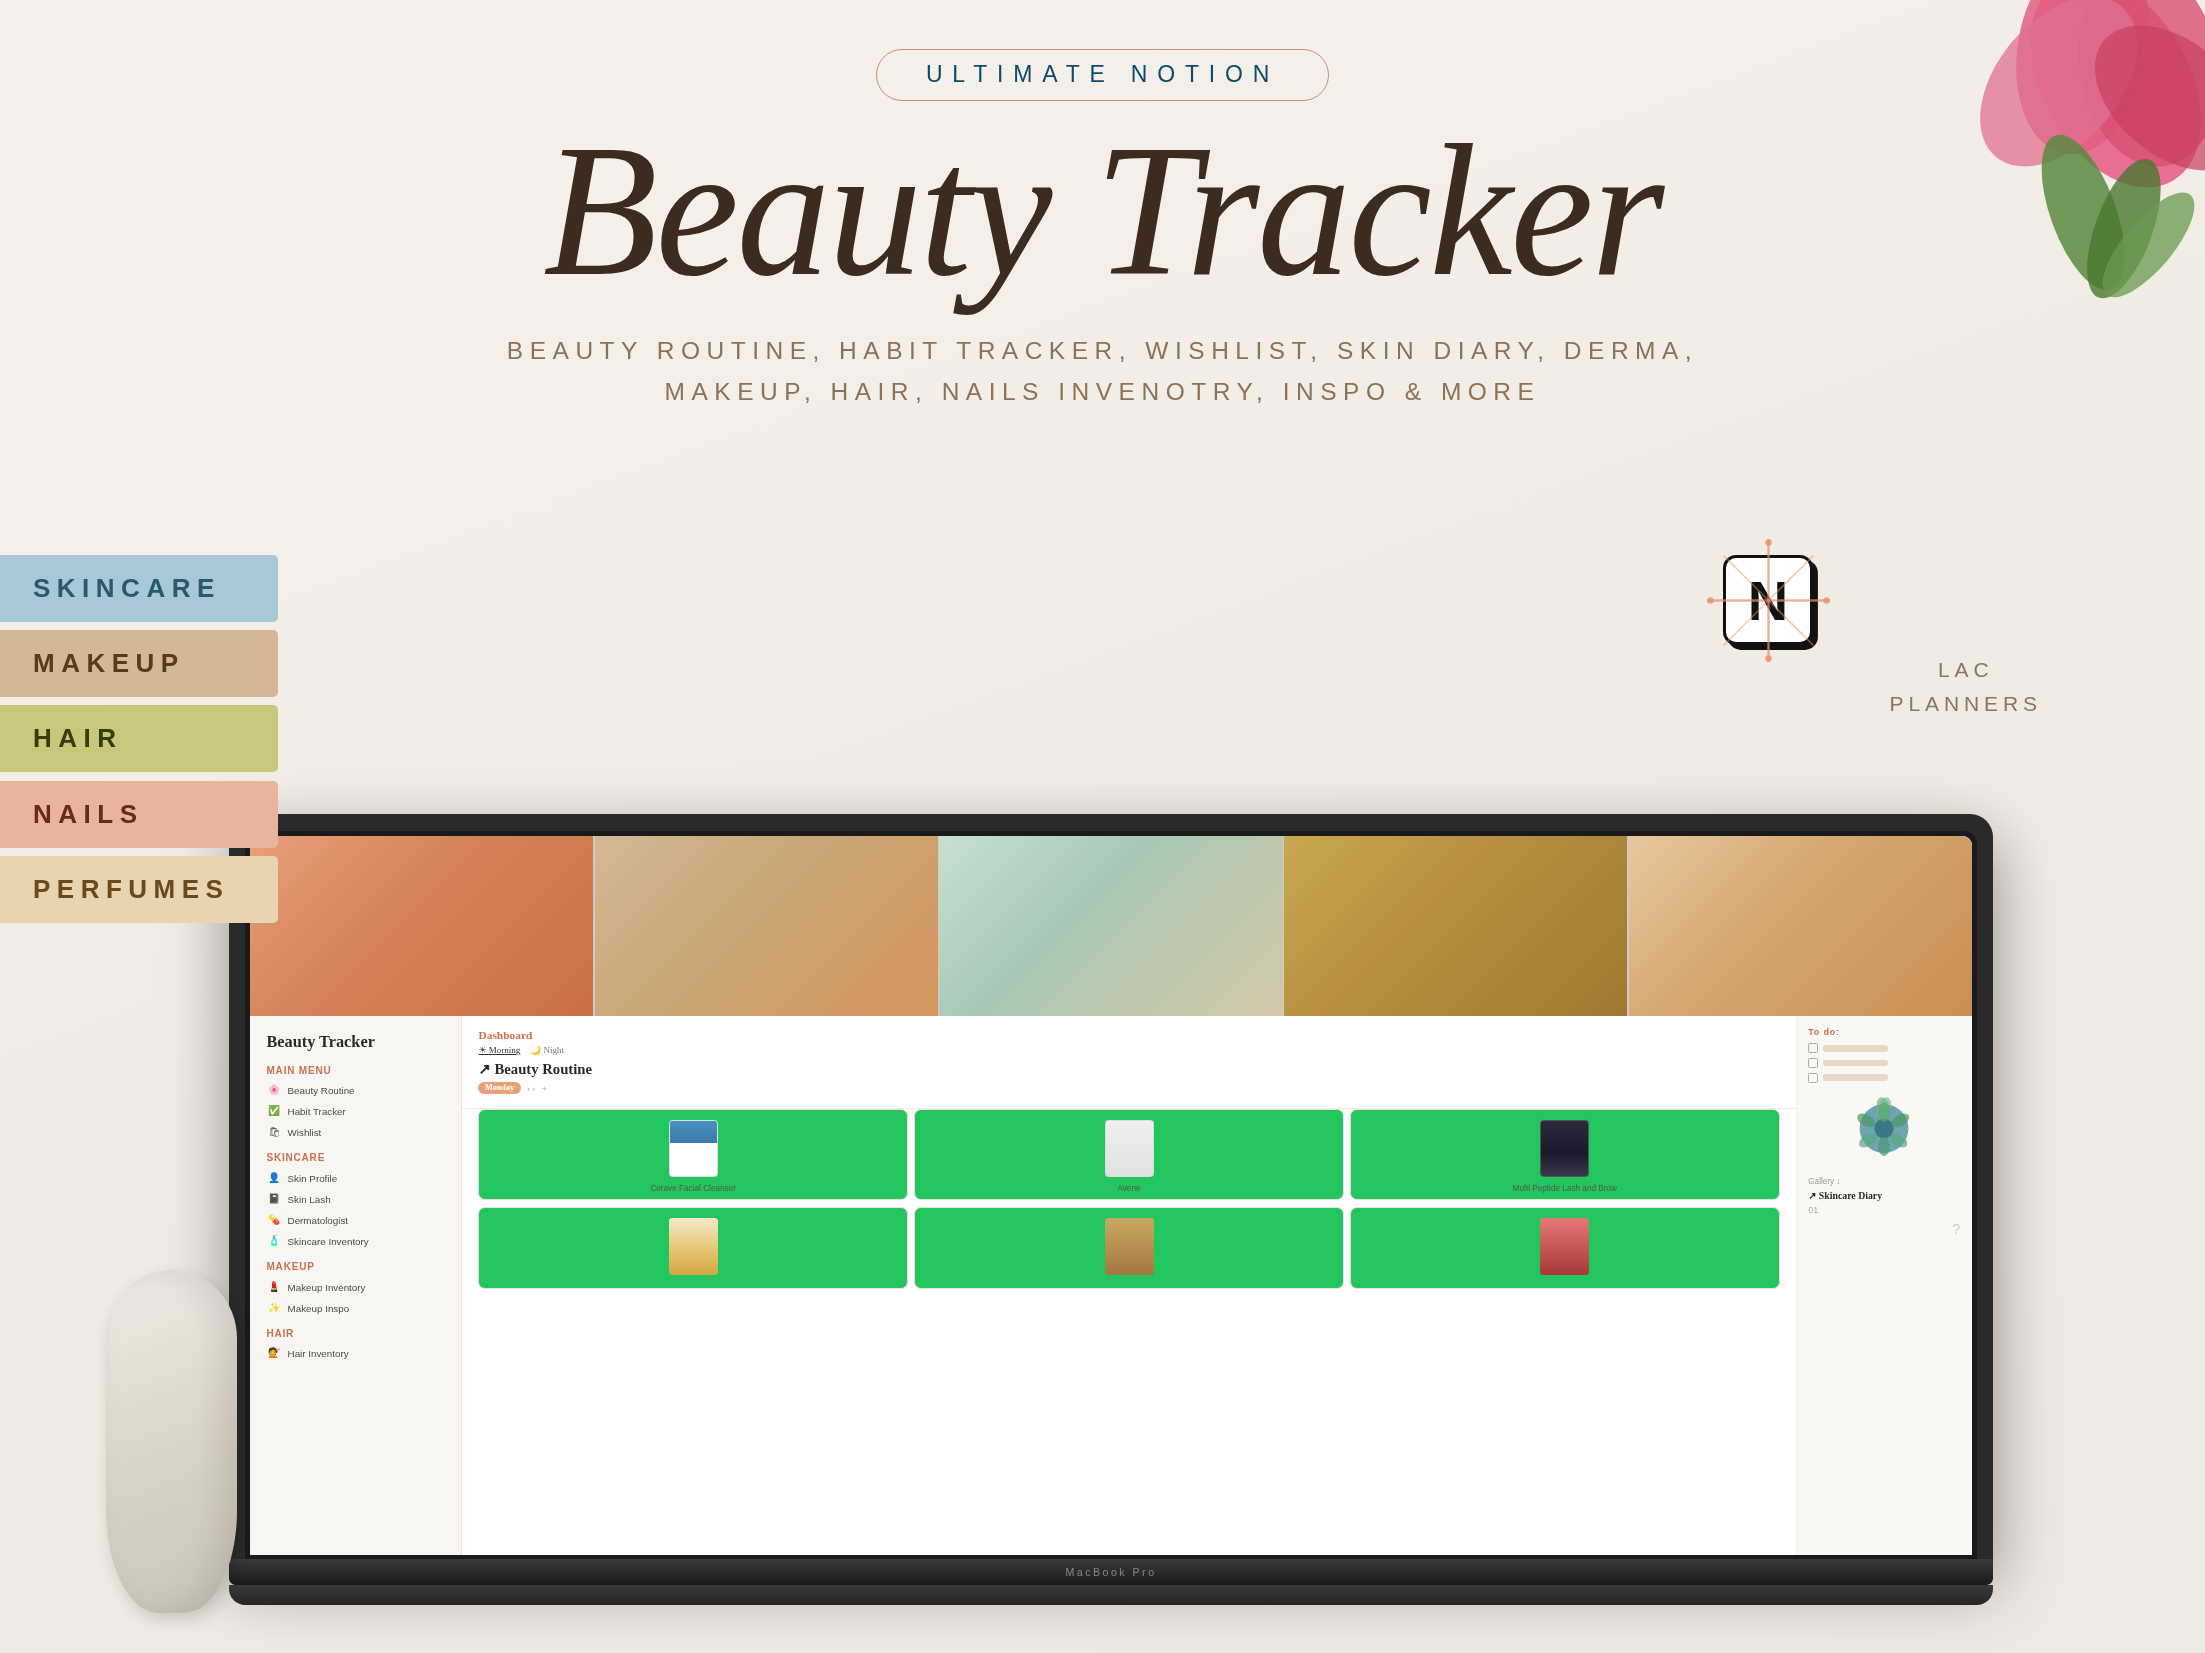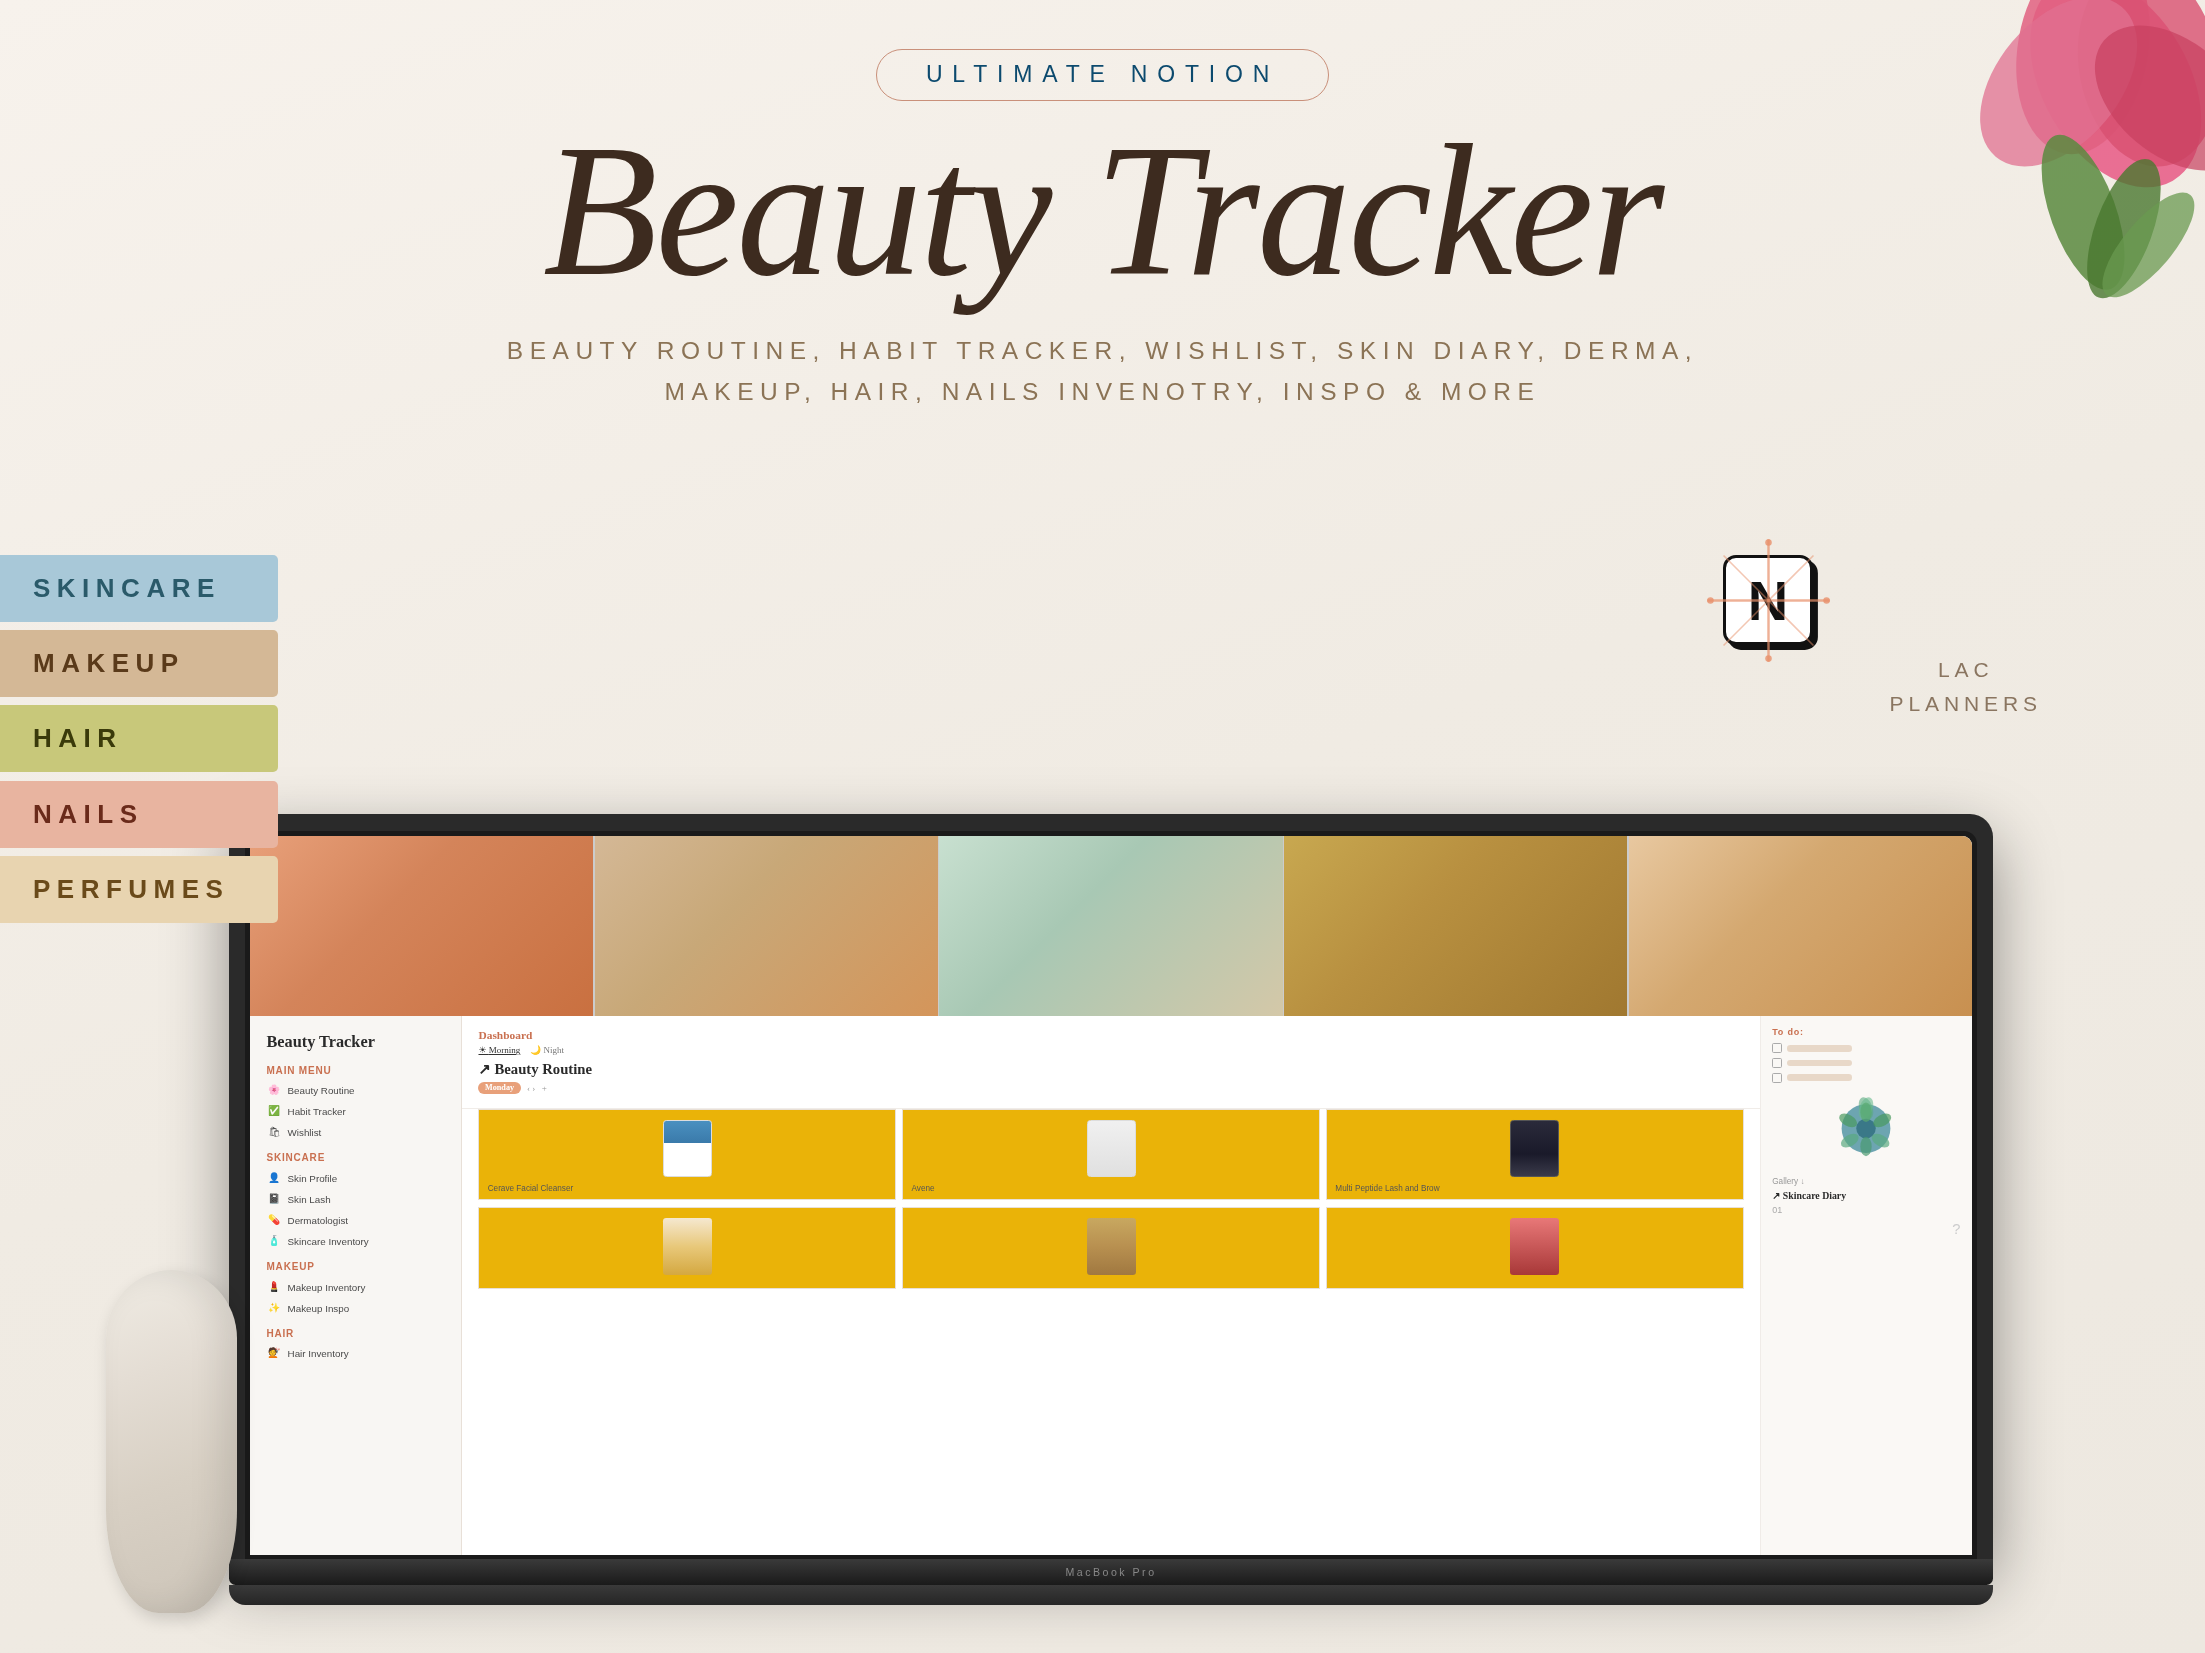--- a/index.html
+++ b/index.html
@@ -241,24 +241,24 @@
     .product-grid {
       display: grid;
       grid-template-columns: repeat(3, 1fr);
       gap: 6.5px;
       padding: 0 16.3px;
       margin-bottom: 6.5px;
     }
 
     .product-card {
       border: 0.8px solid #e8e0d8;
-      border-radius: 0;
+      border-radius: 7px;
       padding: 9.8px 8.2px 6.5px;
-      text-align: left;
-      background: #eab308;
+      text-align: center;
+      background: #22c55e;
     }
 
     .product-img {
       width: 49px;
       height: 57px;
       margin: 0 auto 6.5px;
       border-radius: 3.3px;
     }
 
     .product-name {
@@ -454,21 +454,21 @@
     .vase-body {
       width: 131px;
       height: 343px;
       background: linear-gradient(160deg, #f0ece4 0%, #e4ddd4 30%, #d8d0c4 60%, #ccc4b8 100%);
       border-radius: 50% 50% 40% 40% / 20% 20% 30% 30%;
       position: relative;
       box-shadow: inset -16.3px 0 33px rgba(0,0,0,0.1), 3.3px 6.5px 16.3px rgba(0,0,0,0.15);
     }
 
     .right-panel {
-      width: 212px;
+      width: 176px;
       border-left: 0.8px solid #f0ece8;
       padding: 11.4px;
       font-family: Arial, sans-serif;
       background: #faf8f5;
     }
 
     .flower-svg-top {
       position: absolute;
       top: -49px;
       right: -24.5px;

